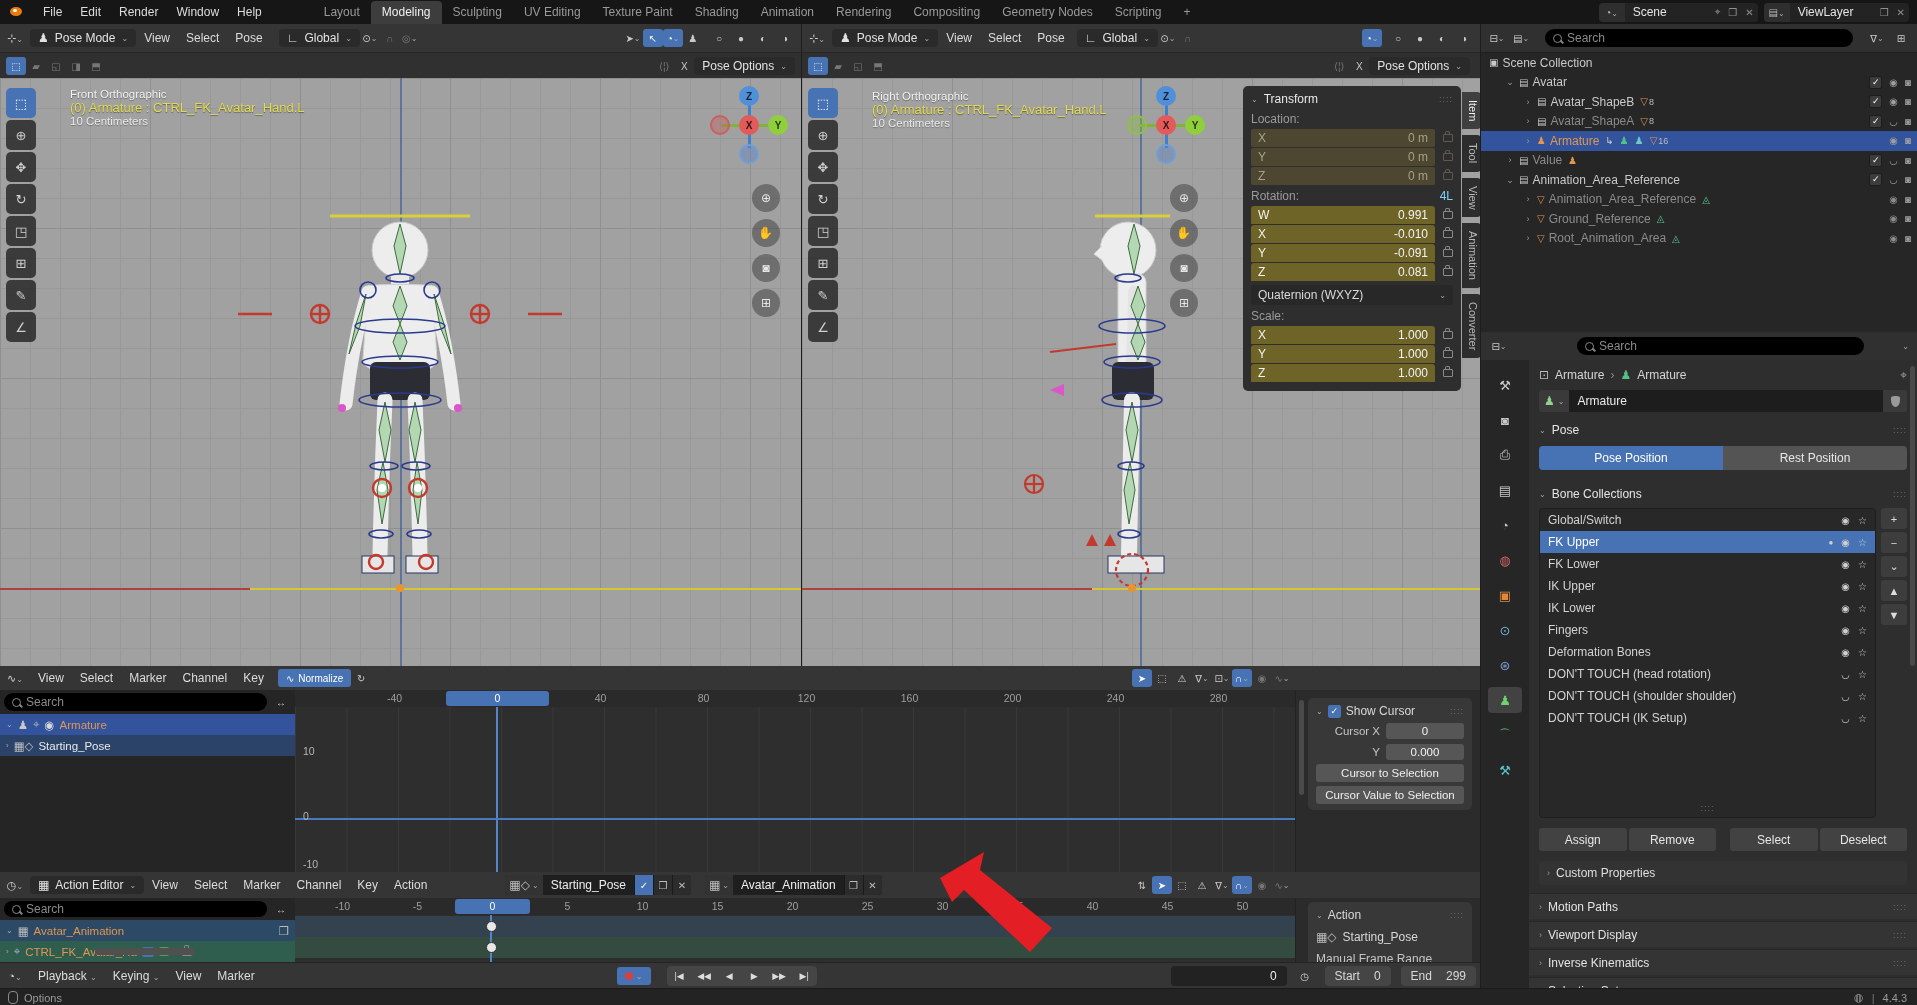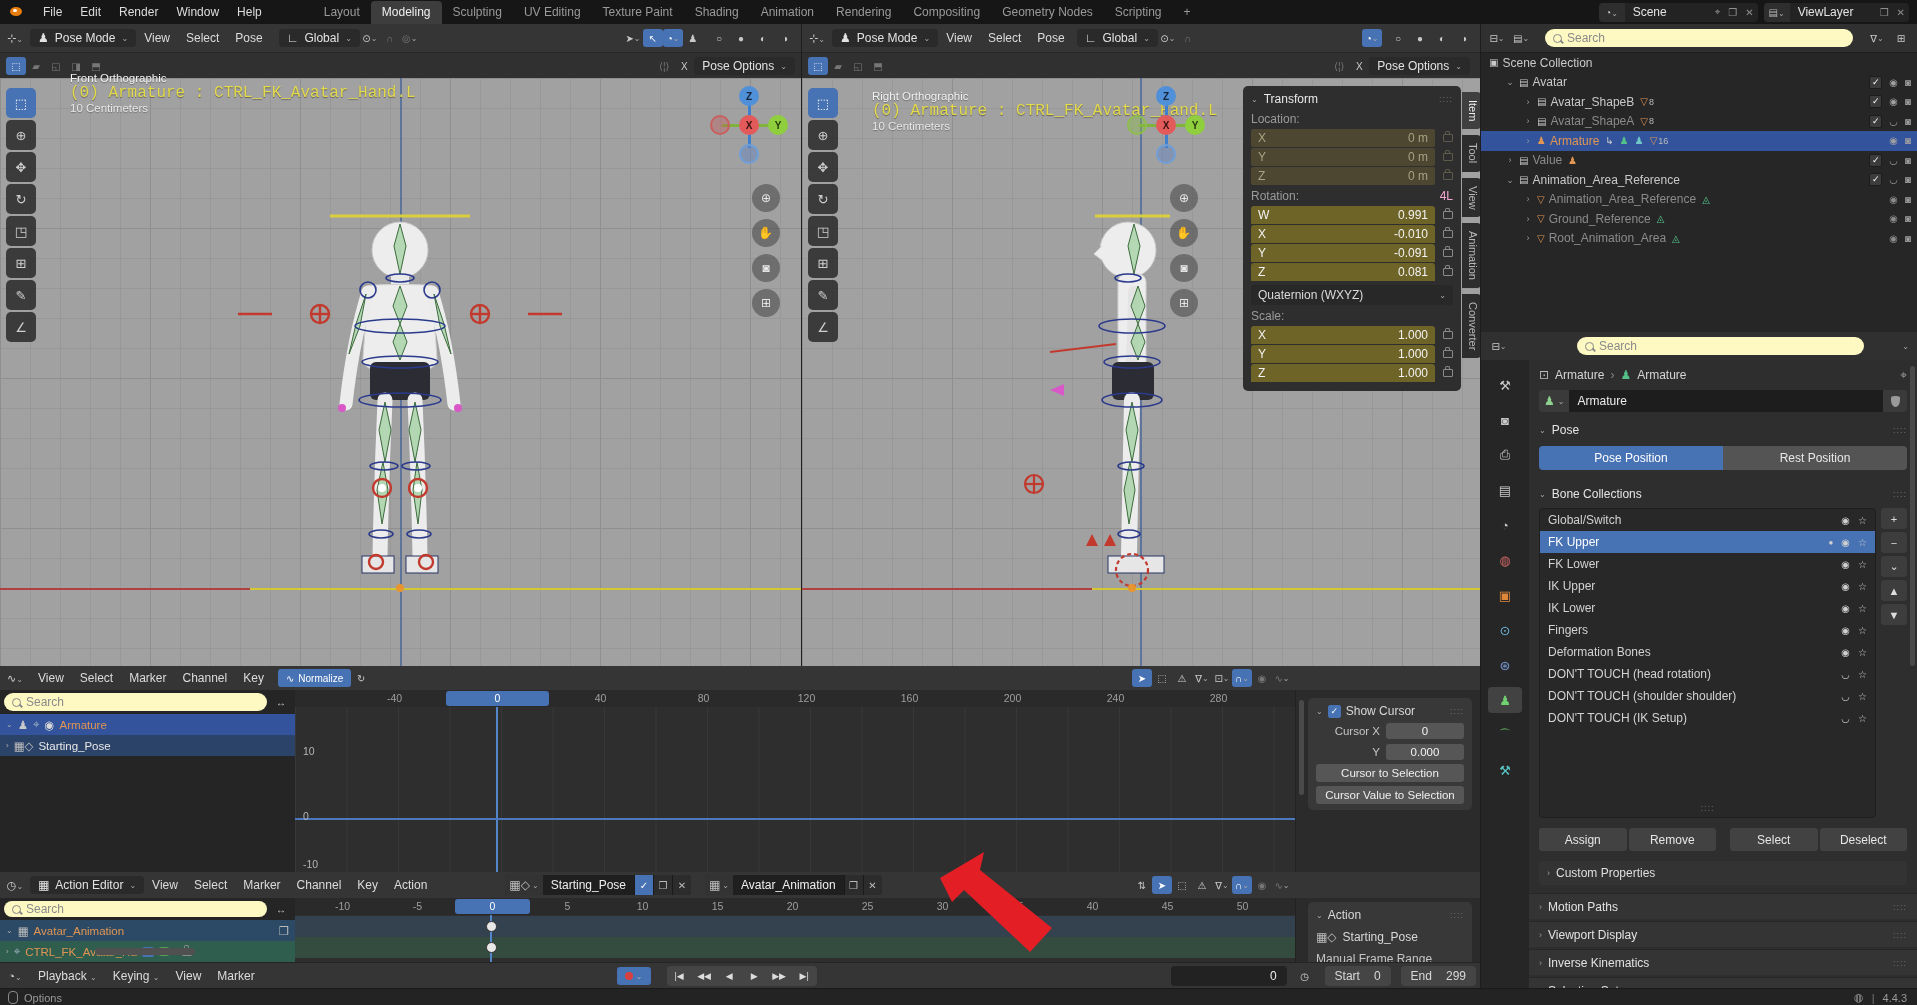--- a/index.html
+++ b/index.html
@@ -37,21 +37,21 @@
   #vp1{left:0;top:24px;width:801px;height:642px;}
   #vp2{left:802px;top:24px;width:678px;height:642px;}
   .vp-h1{height:28px;}
   .vp-h2{height:26px;background:#303030;display:flex;align-items:center;border-bottom:1px solid #262626;}
   .vp-grid{position:absolute;left:0;top:54px;right:0;bottom:0;background:
      linear-gradient(#8f8f8f 1px,transparent 1px) 0 0/150px 150px,
      linear-gradient(90deg,#8f8f8f 1px,transparent 1px) 0 0/150px 150px,
      linear-gradient(#989898 1px,transparent 1px) 0 0/30px 30px,
      linear-gradient(90deg,#989898 1px,transparent 1px) 0 0/30px 30px,#a1a1a1;}
   .vp-label1{color:#f2f2f2;text-shadow:0 1px 1px rgba(0,0,0,.35);font-size:11.5px;}
-  .vp-label2{color:#e3da4b;text-shadow:0 1px 1px rgba(0,0,0,.4);font-size:16px;font-family:Liberation Mono, monospace;}
+  .vp-label2{color:#e3da4b;text-shadow:0 1px 1px rgba(0,0,0,.4);font-size:13px;}
   .vp-label3{color:#e8e8e8;text-shadow:0 1px 1px rgba(0,0,0,.3);font-size:11.5px;}
   .toolcol{position:absolute;left:6px;top:64px;display:flex;flex-direction:column;gap:2px;}
   .tool-btn{width:30px;height:30px;border-radius:5px;background:rgba(36,36,36,.82);color:#cfcfcf;
             display:flex;align-items:center;justify-content:center;font-size:13px;}
   .tool-btn.act{background:#4772b3;color:#fff;}
   .navgizmo{position:absolute;width:80px;height:80px;}
   .gz-dot{position:absolute;width:20px;height:20px;border-radius:50%;font-size:10px;font-weight:bold;
           display:flex;align-items:center;justify-content:center;color:#222;}
   .gz-line{position:absolute;background:#7fb33c;height:3px;}
   .gz-vline{position:absolute;background:#3f7fd0;width:3px;}
@@ -73,21 +73,21 @@
   .lock{width:8px;height:6px;border:1px solid #8a8a8a;border-radius:1px;position:relative;margin-left:8px;}
   .lock:before{content:"";position:absolute;top:-4px;left:1px;width:3px;height:3px;border:1px solid #8a8a8a;border-bottom:none;border-radius:2px 2px 0 0;}
   .lock.dim{border-color:#5f5b4c;}.lock.dim:before{border-color:#5f5b4c;}
   .tp-drop{background:#282828;border-radius:3px;padding:3px 7px;display:flex;align-items:center;color:#dadada;margin:4px 0;}
   #tp-tabs{left:1462px;top:92px;width:19px;display:flex;flex-direction:column;gap:6px;}
   .tp-tab{writing-mode:vertical-rl;background:#2d2d2d;color:#b9b9b9;padding:8px 2px;border-radius:0 4px 4px 0;font-size:11px;text-align:center;}
   .tp-tab.act{background:#3f3f3f;color:#f0f0f0;}
   
   #outliner{left:1481px;top:24px;width:436px;height:308px;background:#262626;}
   .ol-hdr{height:28px;background:#303030;display:flex;align-items:center;gap:4px;padding:0 6px;border-bottom:1px solid #1f1f1f;}
-  .search{display:flex;align-items:center;gap:5px;background:#fef9c3;border-radius:10px;height:18px;padding:0 8px;color:#8a8a8a;}
+  .search{display:flex;align-items:center;gap:5px;background:#000000;border-radius:10px;height:18px;padding:0 8px;color:#8a8a8a;}
   .mag{width:7px;height:7px;border:1.5px solid #888;border-radius:50%;position:relative;flex:none;}
   .mag:after{content:"";position:absolute;left:6px;top:6px;width:4px;height:1.5px;background:#888;transform:rotate(45deg);}
   .ol-row{display:flex;align-items:center;height:19.5px;padding-right:6px;color:#c9c9c9;}
   .ol-row.sel{background:#33549c;}
   .ol-row .exp{width:14px;text-align:center;color:#9a9a9a;font-size:9px;}
   .ol-row.i0{padding-left:6px;}.ol-row.i1{padding-left:22px;}.ol-row.i2{padding-left:40px;}
   .ol-ic{margin:0 4px 0 2px;font-size:10px;}
   .c-or{color:#e09553;} .c-gr{color:#54c08a;} .c-wh{color:#c9c9c9;} .c-tl{color:#6fc7c7;}
   .dim{color:#8b8b8b;}
   .ol-badge{font-size:10px;margin-left:6px;}
@@ -262,21 +262,21 @@
       <span class="icon-btn">X</span>
       <span class="drop" style="margin-right:6px">
           <span>Pose Options</span>
           <span class="caret">⌄</span>
         </span>
     </div>
     <div class="vp-grid"></div>
     <div class="abs axisline" style="left:400px;top:54px;height:588px"></div>
     <div class="abs groundline" style="left:0;top:564px;width:250px;background:#b04040"></div>
     <div class="abs groundline" style="left:250px;top:564px;width:551px;background:#d3c832"></div>
-    <div class="abs" style="left:70px;top:48px">
+    <div class="abs" style="left:70px;top:64px">
       <div class="vp-label1">Front Orthographic</div>
       <div class="vp-label2">(0) Armature : CTRL_FK_Avatar_Hand.L</div>
       <div class="vp-label3">10 Centimeters</div>
     </div>
     <div class="toolcol">
 
     <span class="tool-btn act">⬚</span>
         <span class="tool-btn">⊕</span>
         <span class="tool-btn">✥</span>
         <span class="tool-btn">↻</span>
@@ -500,21 +500,21 @@
           <div class="tp-row">
           <span class="tp-field loc">
               <span>Z</span>
               <span>0 m</span>
             </span>
             <span class="lock dim"></span>
         </div>
         </div>
       <div class="tp-sub row">
         <span>Rotation:</span>
-          <span style="margin-left:auto;color:#f9a8d4">4L</span>
+          <span style="margin-left:auto;color:#7dd3fc">4L</span>
       </div>
       <div>
 
       <div class="tp-row">
           <span class="tp-field rot">
               <span>W</span>
               <span>0.991</span>
             </span>
             <span class="lock"></span>
         </div>

